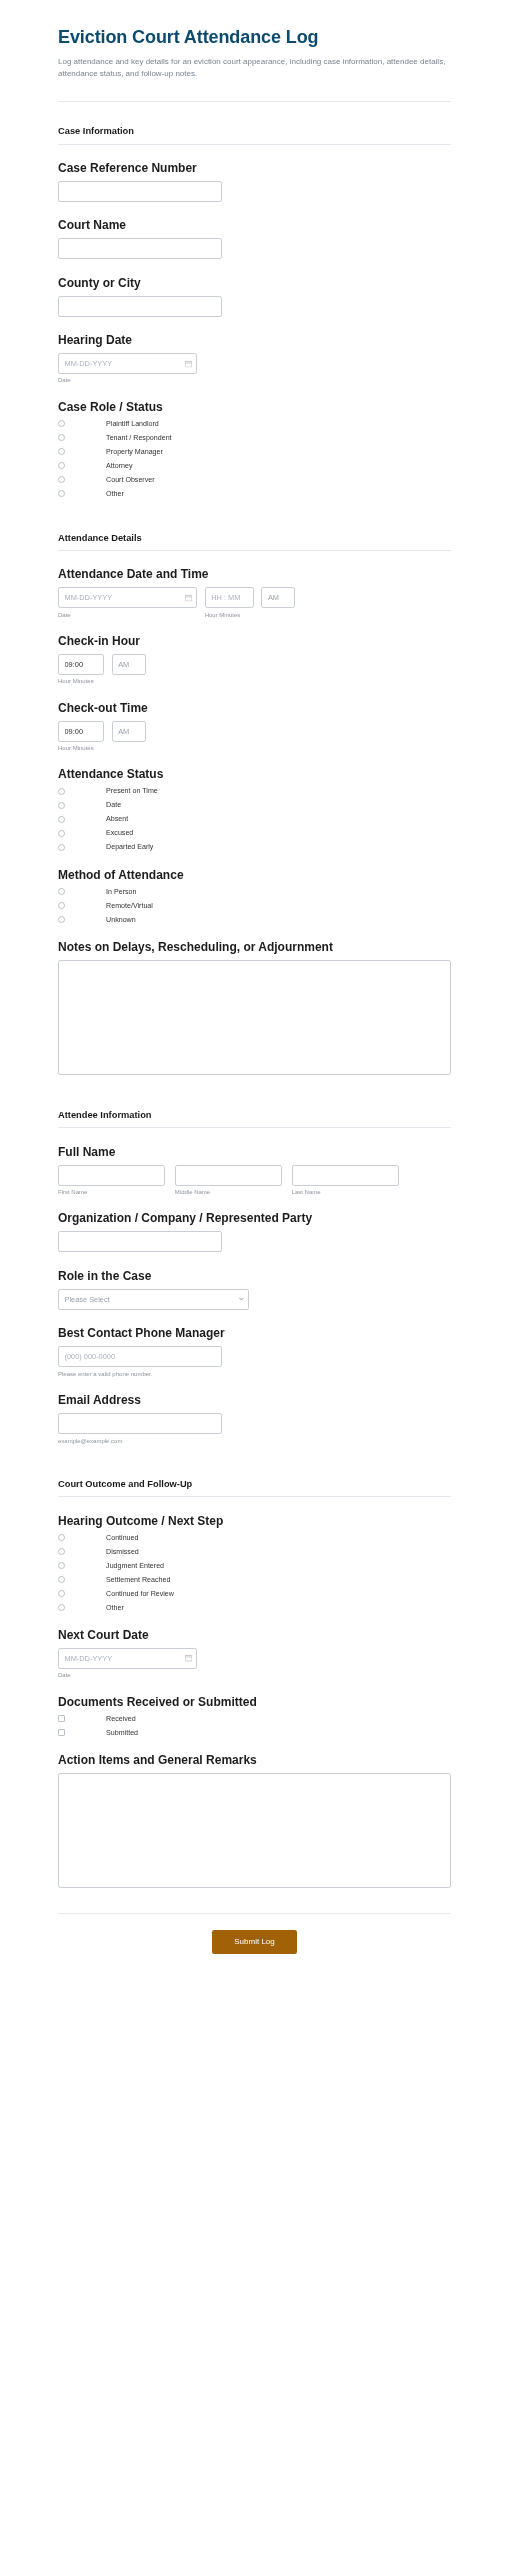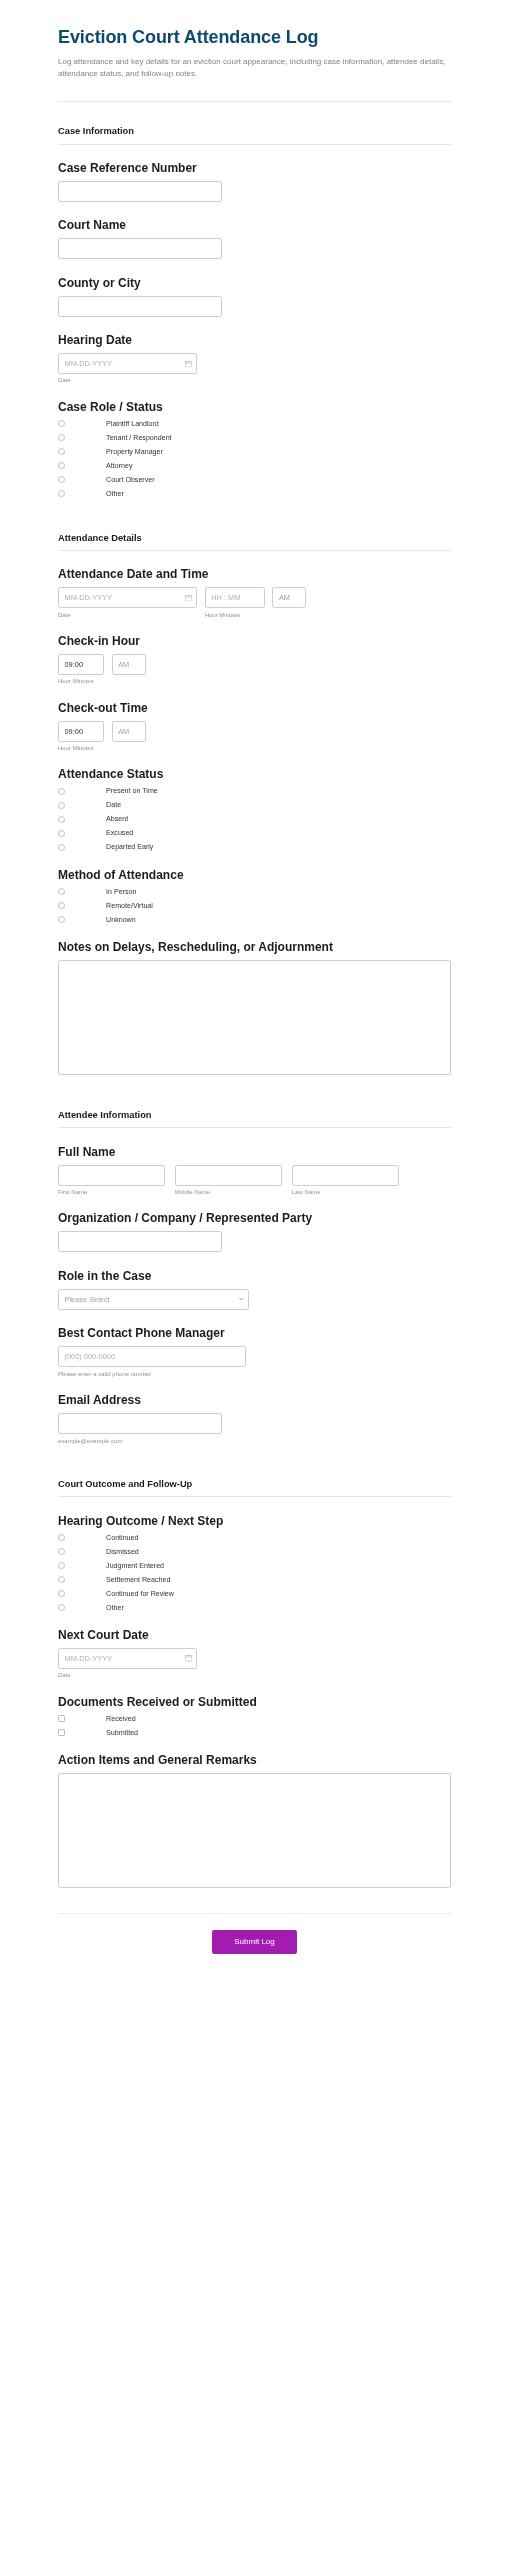--- a/index.html
+++ b/index.html
@@ -89,21 +89,21 @@
     border-radius: 2.2px;
     height: 21px;
     padding: 0 5.5px;
     outline: none;
   }
   input::placeholder { color: #aab0ba; }
   .w-md { width: 164px; }
   .w-date { width: 139px; }
   .w-name { width: 107px; }
   .w-org { width: 164px; }
-  .w-phone { width: 188px; }
+  .w-phone { width: 164px; }
   .w-email { width: 164px; }
   .w-select { width: 191px; }
 
   .date-wrap {
     position: relative;
     display: inline-block;
   }
   .cal-icon {
     position: absolute;
     right: 4.9px;
@@ -150,21 +150,21 @@
   }
   .sub-block { display: inline-block; }
   .sub-block .sublabel { margin-top: 3.3px; }
   .ampm {
     width: 34px;
     height: 21px;
     padding: 0 2.2px 0 4.4px;
     font-size: 7.1px;
   }
   .time-small { width: 46px; }
-  .hhmm { width: 60px; }
+  .hhmm { width: 49px; }
   textarea.textarea-input {
     font-family: "Liberation Sans", sans-serif;
     font-size: 7.4px;
     color: #333333;
     width: 443px;
     max-width: 100%;
     height: 115px;
     border: 0.5px solid #c9ced6;
     border-radius: 2.2px;
     padding: 4.9px 5.5px;
@@ -193,21 +193,21 @@
     width: 4.9px;
     height: 3.3px;
   }
   .submit-area {
     margin-top: 25px;
     padding: 16.4px 0 33px 0;
     border-top: 0.5px solid #e9ecef;
     text-align: center;
   }
   .submit-btn {
-    background: #a21caf;
+    background: #a16207;
     color: #ffffff;
     font-size: 8px;
     font-family: "Liberation Sans", sans-serif;
     border: 0;
     border-radius: 2.2px;
     padding: 7.1px 22px;
     cursor: pointer;
   }
   .spacer-lg { height: 18.6px; }
 </style>

